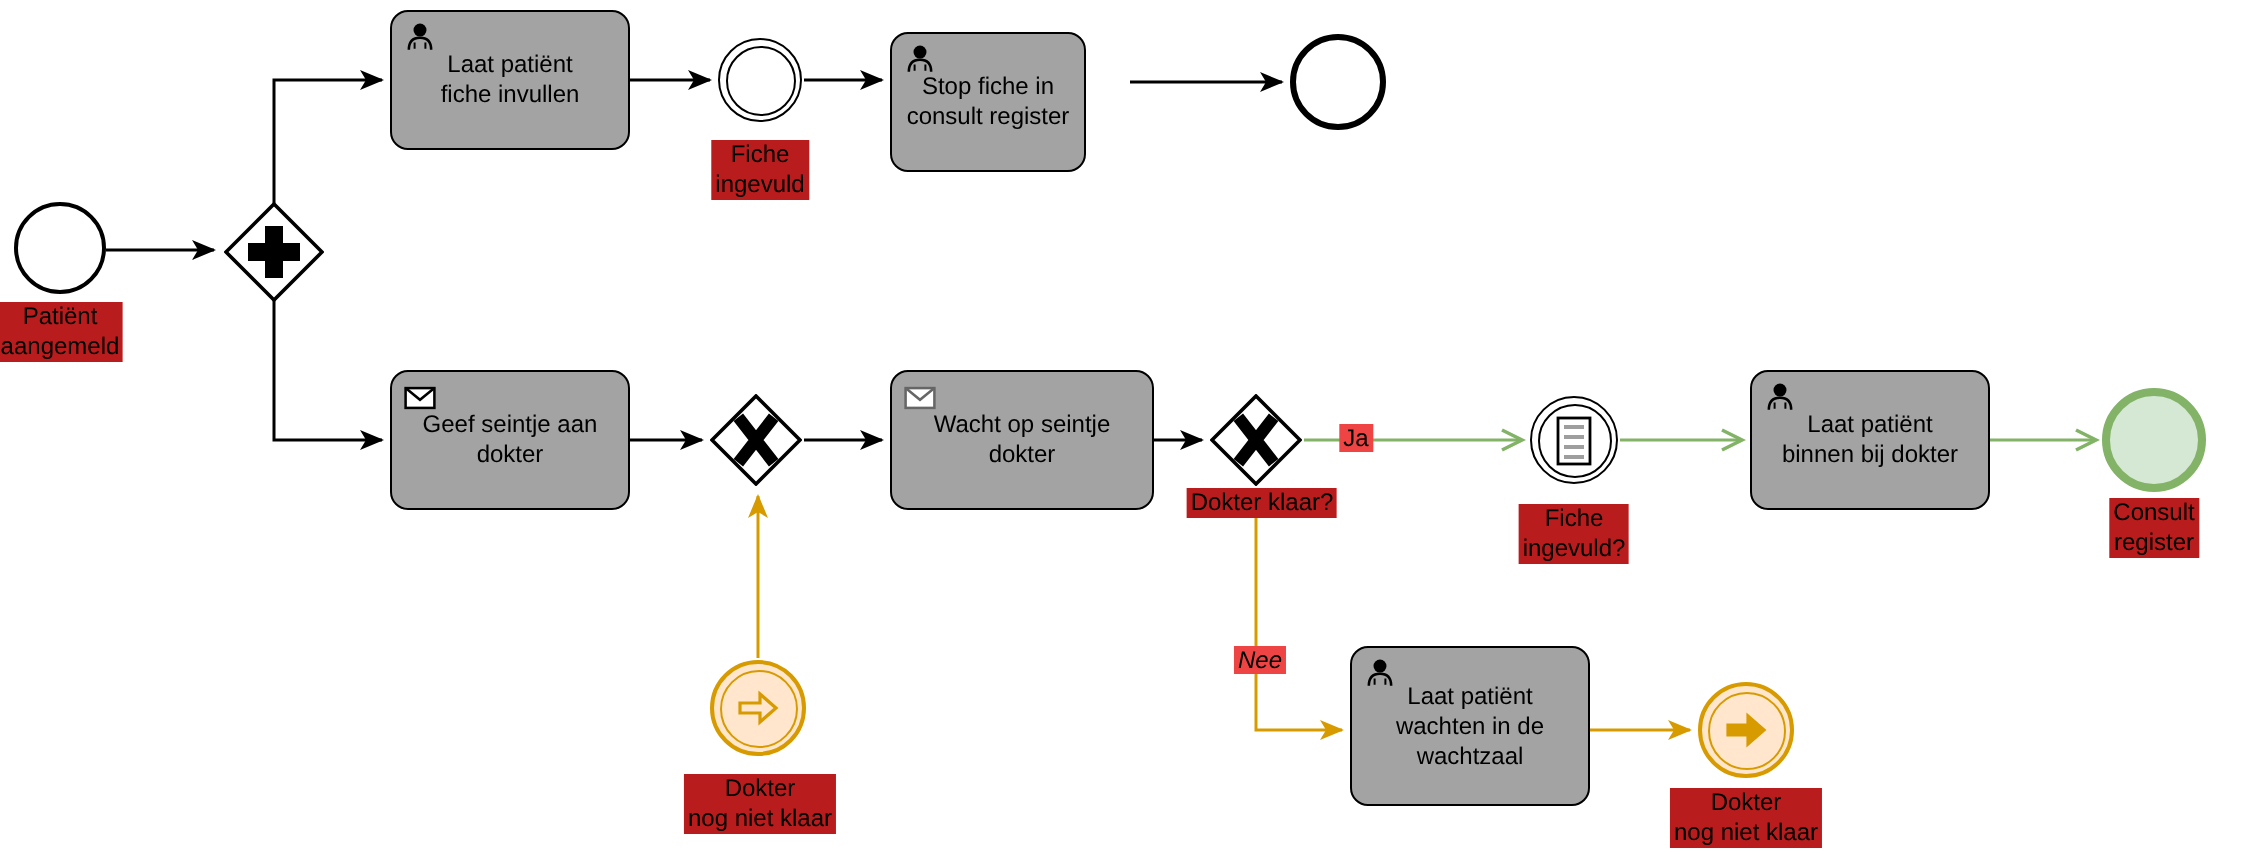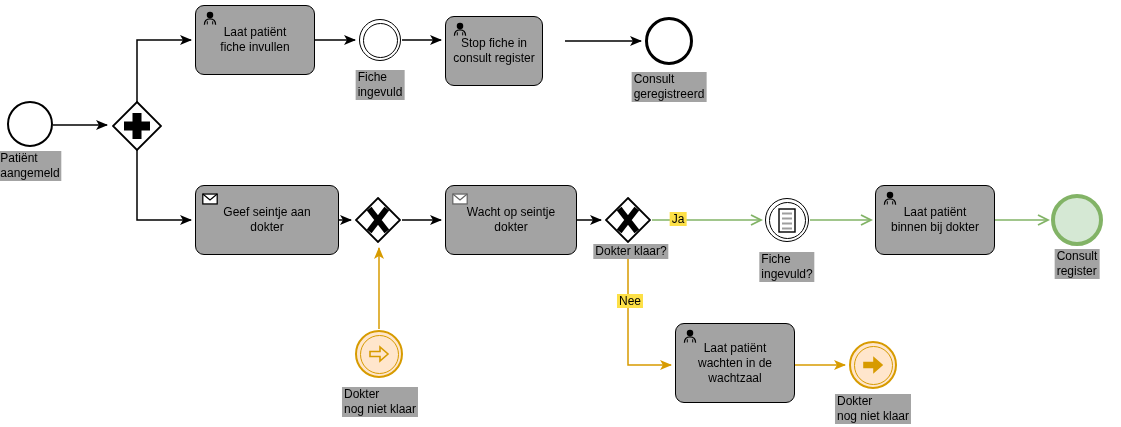--- a/index.html
+++ b/index.html
@@ -7,23 +7,23 @@
           font-family:"Liberation Sans", sans-serif;font-size:12px;color:#000;overflow:hidden;}
   svg.edges{position:absolute;left:0;top:0;width:1121px;height:427px;pointer-events:none;}
   .task{position:absolute;background:#a3a3a3;border:1.5px solid #000;border-radius:9px;
         display:flex;align-items:center;justify-content:center;text-align:center;
         white-space:pre-line;line-height:15px;box-sizing:border-box;}
   .task .corner-icon{position:absolute;left:5px;top:4px;width:18px;height:18px;}
   .event{position:absolute;border-radius:50%;box-sizing:border-box;background:#fff;}
   .event .inner{position:absolute;border-radius:50%;box-sizing:border-box;
                 display:flex;align-items:center;justify-content:center;}
   .gateway{position:absolute;}
-  .lbl{position:absolute;transform:translateX(-50%);background:#a3a3a3;text-align:left;
+  .lbl{position:absolute;transform:translateX(-50%);background:#b91c1c;text-align:center;
        white-space:pre-line;line-height:15px;padding:0 2px;}
-  .edge-lbl{position:absolute;transform:translateX(-50%);background:#fde047;
+  .edge-lbl{position:absolute;transform:translateX(-50%);background:#ef4444;
             padding:0 2px;line-height:14px;}
 </style>
 </head>
 <body>
 
 <div id="canvas">
 
   <svg class="edges">
     <defs>
       <marker id="mk-black" markerUnits="userSpaceOnUse" markerWidth="12" markerHeight="10" refX="11" refY="5" orient="auto">
@@ -92,24 +92,22 @@
     <svg class="corner-icon" viewBox="0 0 20 20">
       <circle cx="10" cy="5.6" r="3.6" fill="#000"></circle>
       <path d="M3.8,16.5 Q3.8,9.8 10,9.8 Q16.2,9.8 16.2,16.5" fill="none" stroke="#000" stroke-width="1.4"></path>
       <path d="M7,12.5 V16 M13,12.5 V16" stroke="#000" stroke-width="1.1" fill="none"></path>
     </svg>
     <span>Stop fiche in
 consult register</span>
   </div>
 
   <div class="event" style="left:645px;top:17px;width:48px;height:48px;border:3.5px solid #000;"></div>
-  <div class="lbl" style="left:669px;top:72px;">Consult
-geregistreerd</div>
-
-  <div class="task" style="left:195px;top:185px;width:144px;height:70px;">
+
+  <div class="task" style="left:195px;top:185px;width:120px;height:70px;">
     <svg class="corner-icon" viewBox="0 0 20 20">
       <rect x="2" y="4.5" width="16" height="11" fill="#fff" stroke="#000" stroke-width="1.4"></rect>
       <path d="M2,4.5 L10,11 L18,4.5" fill="none" stroke="#000" stroke-width="1.4"></path>
     </svg>
     <span>Geef seintje aan
 dokter</span>
   </div>
 
   <div class="gateway" style="left:355px;top:197px;width:46px;height:46px;">
     <svg width="46" height="46" viewBox="0 0 46 46">
@@ -133,21 +131,21 @@
     <svg width="46" height="46" viewBox="0 0 46 46">
       <polygon points="23,1 45,23 23,45 1,23" fill="#fff" stroke="#000" stroke-width="1.8"></polygon>
       <g>
         <path d="M16,14 L30,32 M30,14 L16,32" stroke="#000" stroke-width="6" stroke-linecap="square" fill="none"></path>
       </g>
     </svg>
   </div>
   <div class="lbl" style="left:631px;top:244px;">Dokter klaar?</div>
 
   <div class="edge-lbl" style="left:678px;top:212px;">Ja</div>
-  <div class="edge-lbl" style="left:630px;top:294px;">Nee</div>
+  <div class="edge-lbl" style="left:630px;top:323px;font-style:italic;">Nee</div>
 
   <div class="event" style="left:765px;top:198px;width:44px;height:44px;border:1.8px solid #000;">
     <div class="inner" style="left:2.5px;top:2.5px;right:2.5px;bottom:2.5px;border:1.5px solid #000;">
       <svg width="18" height="25" viewBox="0 0 18 25">
         <rect x="1" y="1" width="16" height="23" fill="#fff" stroke="#000" stroke-width="1.4"></rect>
         <path d="M4,5.5 H14 M4,10.5 H14 M4,15.5 H14 M4,20.5 H14" stroke="#9e9e9e" stroke-width="2" fill="none"></path>
       </svg>
     </div>
   </div>
   <div class="lbl" style="left:787px;top:252px;">Fiche

